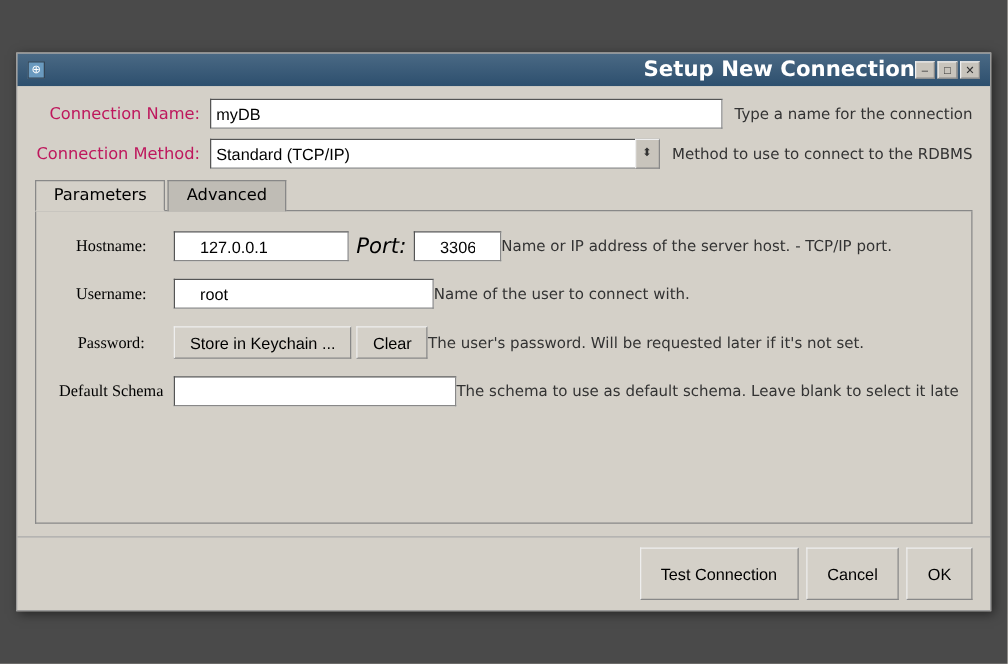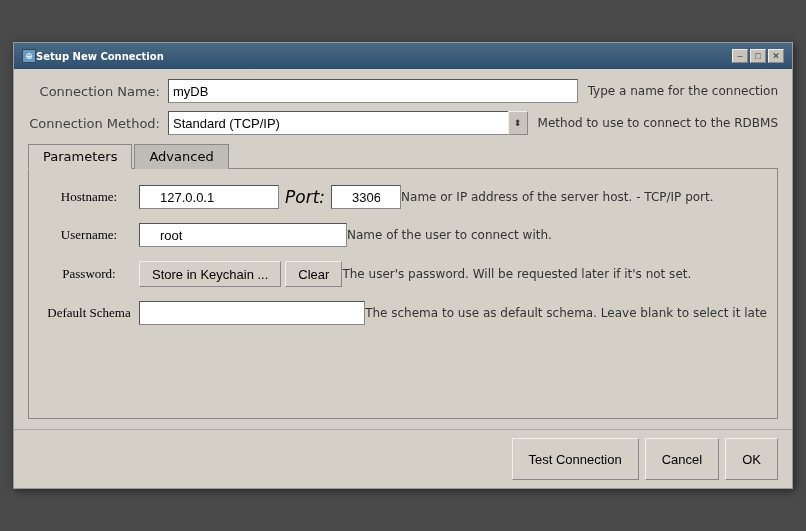--- a/index.html
+++ b/index.html
@@ -48,25 +48,25 @@
       background: #6a9abf;
       border: 1px solid #345;
       display: flex;
       align-items: center;
       justify-content: center;
       font-size: 9px;
       color: white;
     }
 
     .title-bar-title {
-      font-size: 10px;
+      font-size: 17px;
       font-weight: bold;
       color: white;
       flex: 1;
-      text-align: left;
+      text-align: right;
     }
 
     .title-bar-controls {
       display: flex;
       gap: 2px;
     }
 
     .title-btn {
       width: 16px;
       height: 14px;
@@ -91,21 +91,21 @@
       display: flex;
       align-items: center;
       margin-bottom: 8px;
     }
 
     .form-label {
       min-width: 140px;
       text-align: right;
       padding-right: 8px;
       font-size: 13px;
-      color: #404040;
+      color: #be185d;
     }
 
     .form-input {
       flex: 1;
       height: 24px;
       border: 1px solid #888;
       border-top-color: #555;
       border-left-color: #555;
       background: white;
       padding: 2px 4px;

